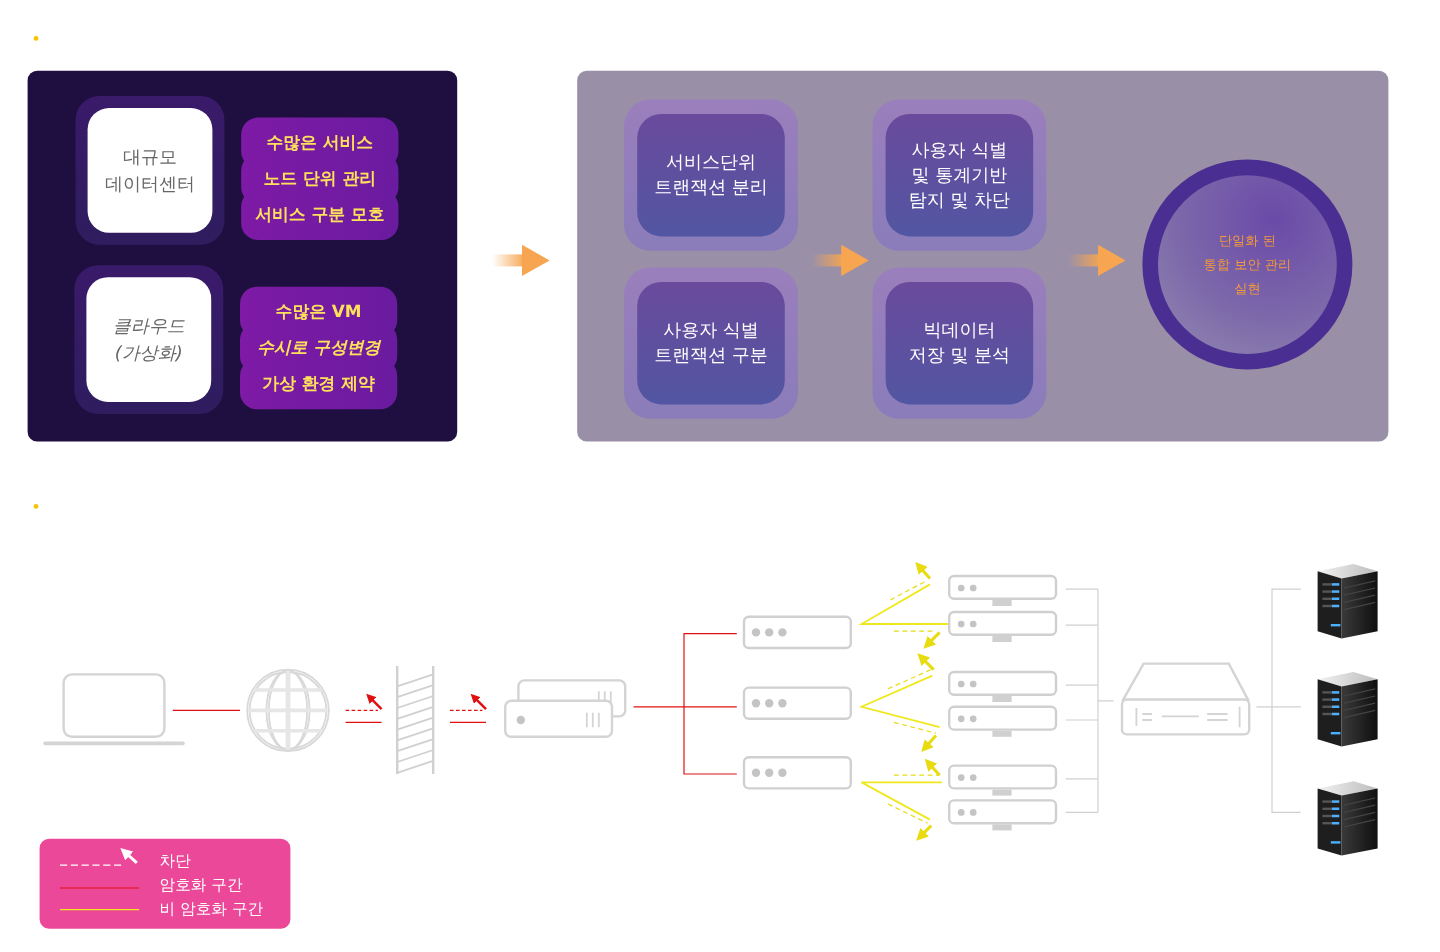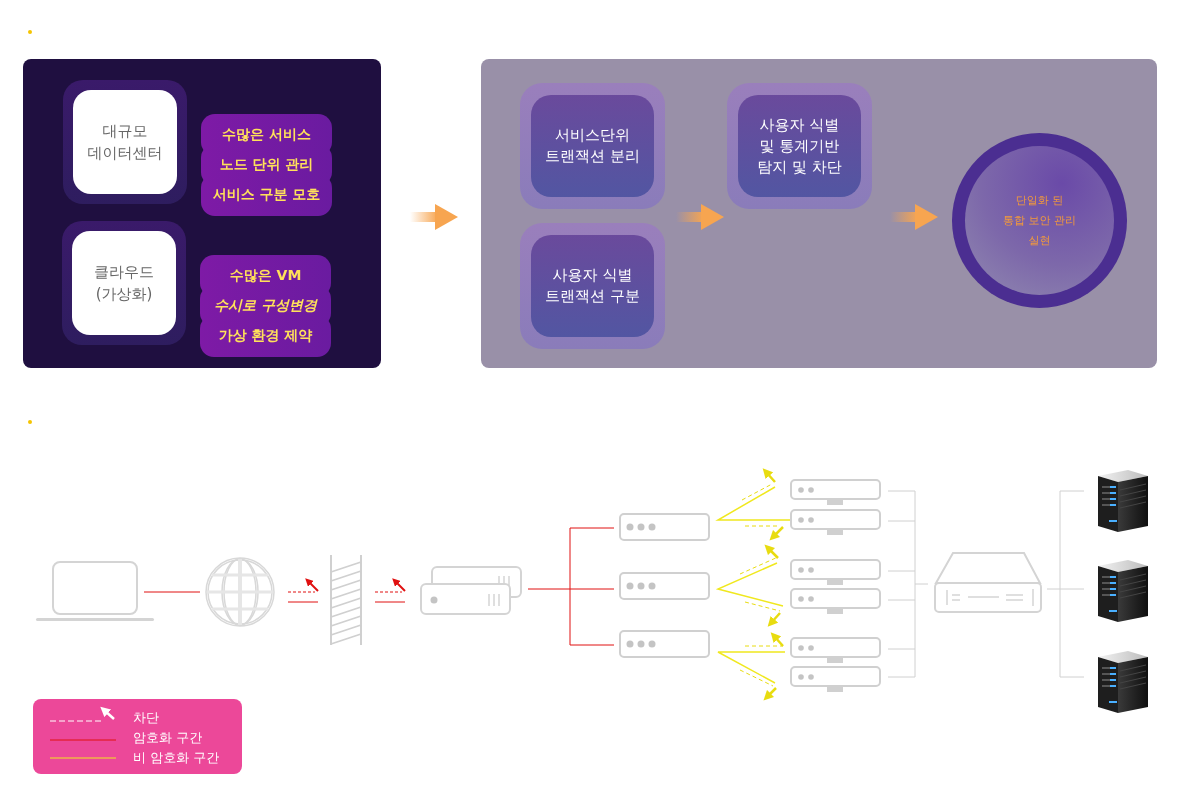--- a/index.html
+++ b/index.html
@@ -20,21 +20,21 @@
   .env-box {
     position: absolute; left: 10px; top: 10px; width: 104px; height: 104px;
     background: #ffffff; border-radius: 18px;
     display: flex; align-items: center; justify-content: center; text-align: center;
     color: #666; font-size: 15px; line-height: 22px; white-space: pre-line;
   }
   .pill {
     position: absolute; width: 131px; height: 42px; border-radius: 14px;
     background: linear-gradient(90deg, #7e1aa6 0%, #6a1ba0 100%);
     color: #ffe15a; font-size: 14px; font-weight: bold;
-    display: flex; align-items: center; justify-content: center; margin-top: 16px;
+    display: flex; align-items: center; justify-content: center;
   }
 
   
   .flow-arrow { position: absolute; width: 50px; height: 26px; }
 
   
   .panel-gray {
     position: absolute; left: 481px; top: 59px; width: 676px; height: 309px;
     background: #9990a8; border-radius: 8px;
   }
@@ -77,21 +77,21 @@
 
 <div class="panel-dark">
   <div class="env-frame" style="left:40px; top:21px;">
     <div class="env-box">대규모
 데이터센터</div>
   </div>
   <div class="pill" style="left:178px; top:39px;">수많은 서비스</div>
   <div class="pill" style="left:178px; top:69px;">노드 단위 관리</div>
   <div class="pill" style="left:178px; top:99px;">서비스 구분 모호</div>
 
-  <div class="env-frame" style="left:39px; top:162px;">
+  <div class="env-frame" style="left:39px; top:162px;font-style:italic;">
     <div class="env-box">클라우드
 (가상화)</div>
   </div>
   <div class="pill" style="left:177px; top:180px;">수많은 VM</div>
   <div class="pill" style="left:177px; top:210px;font-style:italic;">수시로 구성변경</div>
   <div class="pill" style="left:177px; top:240px;">가상 환경 제약</div>
 </div>
 
 <svg class="flow-arrow" style="left:410px; top:204px;" viewBox="0 0 50 26">
   <defs>
@@ -110,20 +110,24 @@
 트랜잭션 분리</div>
   </div>
   <div class="step-frame" style="left:39px; top:164px;">
     <div class="step-box">사용자 식별
 트랜잭션 구분</div>
   </div>
   <div class="step-frame" style="left:246px; top:24px;">
     <div class="step-box">사용자 식별
 및 통계기반
 탐지 및 차단</div>
+  </div>
+  <div class="step-frame" style="left:246px; top:164px;">
+    <div class="step-box">빅데이터
+저장 및 분석</div>
   </div>
 </div>
 
 <svg class="flow-arrow" style="left:676px; top:204px;" viewBox="0 0 50 26">
   <rect x="0" y="8" width="28" height="10" fill="url(#ag)"></rect>
   <polygon points="25,0 48,13 25,26" fill="#f7a550"></polygon>
 </svg>
 <svg class="flow-arrow" style="left:890px; top:204px;" viewBox="0 0 50 26">
   <rect x="0" y="8" width="28" height="10" fill="url(#ag)"></rect>
   <polygon points="25,0 48,13 25,26" fill="#f7a550"></polygon>

